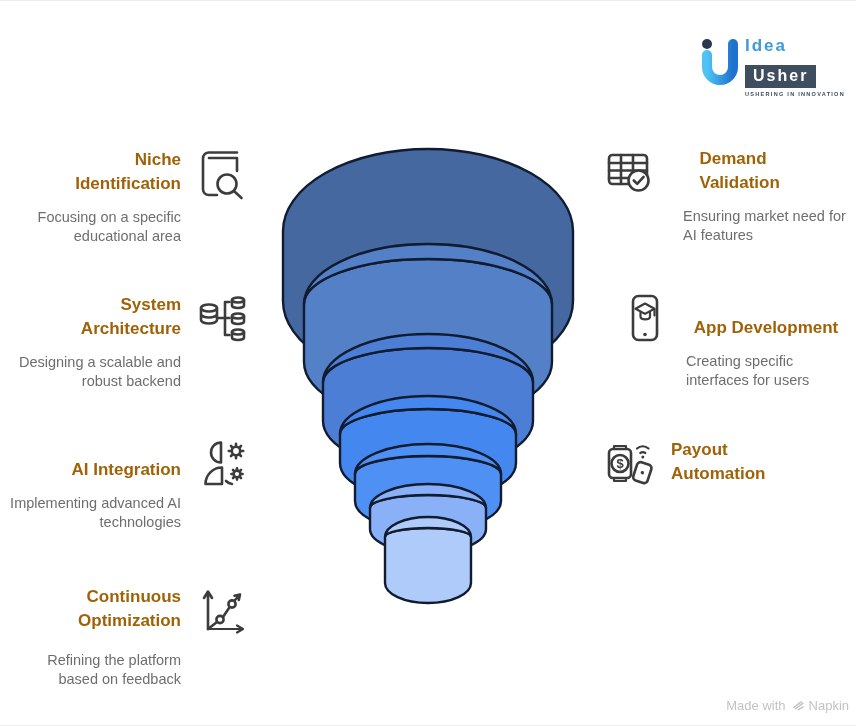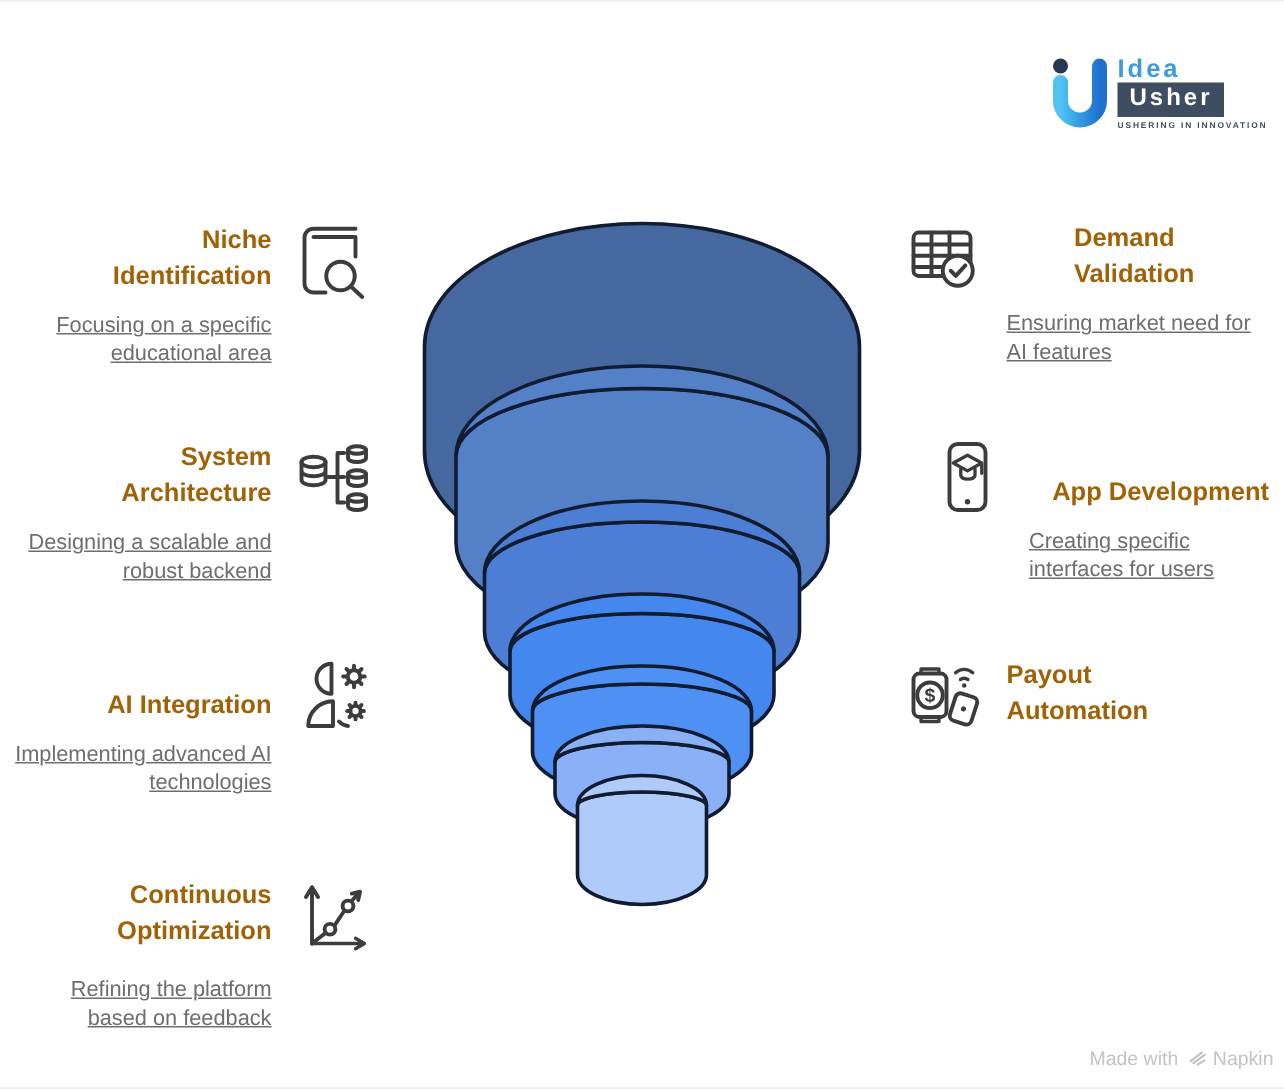--- a/index.html
+++ b/index.html
@@ -3,23 +3,23 @@
 <meta charset="utf-8">
 <style>
   html,body{margin:0;padding:0;background:#fff;}
   .page{position:relative;width:856px;height:726px;background:#ffffff;
         font-family:"Liberation Sans",sans-serif;border-top:1px solid #ededed;border-bottom:1px solid #ededed;
         box-sizing:border-box;overflow:hidden;}
   
   .row{position:absolute;display:flex;gap:15px;}
   .row .txt{display:flex;flex-direction:column;}
   .row.left .txt{align-items:flex-end;text-align:right;}
-  .row.right .txt{align-items:flex-end;text-align:left;}
+  .row.right .txt{align-items:center;text-align:left;}
   .title{font-size:17px;font-weight:700;color:#a16207;line-height:1.42;}
-  .desc{font-size:14.5px;color:#6e6e6e;line-height:1.32;margin-top:12px;text-decoration:underline;}
+  .desc{font-size:14.5px;color:#6e6e6e;line-height:1.32;margin-top:12px;}
   .icn{width:52px;height:52px;flex:none;}
   .icn *{fill:none;stroke:#3c3c3c;stroke-width:2.6;stroke-linecap:round;stroke-linejoin:round;}
   .icn .fw{fill:#ffffff;}
   .icn .fd{fill:#3c3c3c;stroke:none;}
   .icn .thin{stroke-width:2.2;}
   .l1{top:147px;right:608px;}
   .l2{top:292px;right:608px;}
   .l3{top:437px;right:608px;}
   .l4{top:584px;right:608px;}
   .r1{top:146px;left:604px;}
@@ -27,31 +27,31 @@
   .r3{top:437px;left:604px;}
   .l1 .title,.l2 .title,.l4 .title{max-width:150px;}
   .l3 .title{padding-top:20px;}
   .r1 .title{max-width:120px;}
   .r2 .title{padding-top:24px;}
   .r3 .title{max-width:130px;}
   .l1 .desc{max-width:175px;}
   .l2 .desc{max-width:170px;}
   .l3 .desc{max-width:182px;}
   .l4 .desc{max-width:170px;margin-top:18px;}
-  .r1 .desc{max-width:165px;}
+  .r1 .desc{max-width:165px;margin-left:12px;}
   .r2 .desc{max-width:160px;}
   .r3 .desc{max-width:155px;}
   
   .funnel{position:absolute;left:0;top:0;pointer-events:none;}
   
   .logo{position:absolute;top:36px;left:700px;display:flex;align-items:flex-start;gap:5px;}
   .logo .txtcol{display:flex;flex-direction:column;align-items:flex-start;}
   .logo .idea{color:#3f9bd8;font-weight:700;font-size:17px;letter-spacing:2px;line-height:1;}
   .logo .usherbox{background:#3e4d60;color:#ffffff;font-weight:700;font-size:16px;
-                  letter-spacing:2px;line-height:1;padding:3px 8px 4px 8px;margin-top:1px;}
+                  letter-spacing:2px;line-height:1;padding:3px 8px 4px 8px;margin-top:11px;}
   .logo .tagline{font-size:5.6px;font-weight:700;letter-spacing:1.25px;color:#3e4d60;margin-top:3px;white-space:nowrap;}
   
   .footer{position:absolute;right:7px;bottom:12px;display:flex;align-items:center;gap:5px;
           color:#c3c3c3;font-size:13px;}
 </style>
 </head>
 <body>
 
 <div class="page">
 

